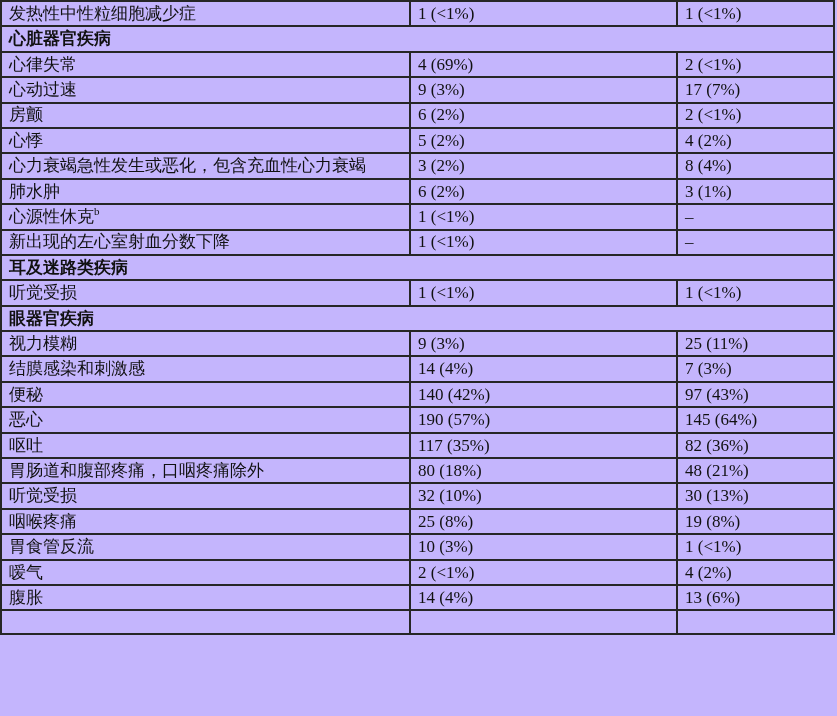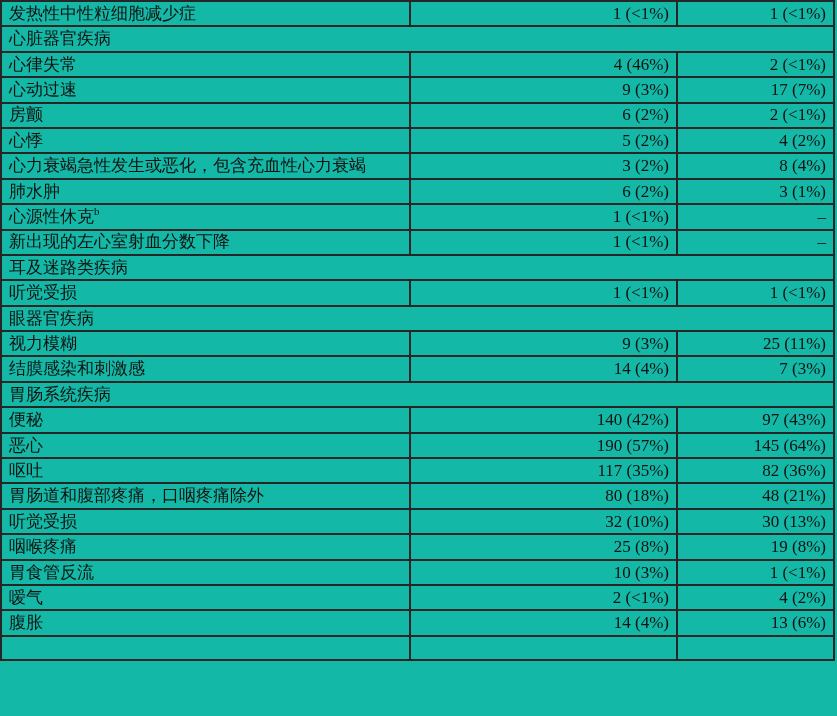--- a/index.html
+++ b/index.html
@@ -5,21 +5,21 @@
   html, body {
     margin: 0;
     padding: 0;
     background: #ffffff;
   }
   .page {
     position: relative;
     width: 837px;
     height: 716px;
     overflow: hidden;
-    background: #14b8a6;
+    background: #c4b5fd;
     font-family: "Liberation Serif", "DejaVu Serif", serif;
     color: #111111;
   }
   table.ae-table {
     border-collapse: collapse;
     table-layout: fixed;
     width: 833px;
     margin: 0;
   }
   col.c-label { width: 409px; }
@@ -32,25 +32,25 @@
     font-size: 17px;
     line-height: 1.15;
     white-space: nowrap;
     overflow: hidden;
     vertical-align: middle;
   }
   td.label {
     text-align: left;
   }
   td.value {
-    text-align: right;
+    text-align: left;
     font-family: "Liberation Serif", "DejaVu Serif", serif;
   }
   td.section {
-    font-weight: normal;
+    font-weight: bold;
     text-align: left;
   }
   sup.footnote {
     font-size: 11px;
     line-height: 0;
     vertical-align: super;
     letter-spacing: 0;
   }
   tr.partial td {
     height: 22px;
@@ -70,21 +70,21 @@
         <tr>
           <td class="label"><span>发热性中性粒细胞减少症</span></td>
           <td class="value">1 (&lt;1%)</td>
           <td class="value">1 (&lt;1%)</td>
         </tr>
         <tr>
           <td colspan="3" class="section">心脏器官疾病</td>
         </tr>
         <tr>
           <td class="label"><span>心律失常</span></td>
-          <td class="value">4 (46%)</td>
+          <td class="value">4 (69%)</td>
           <td class="value">2 (&lt;1%)</td>
         </tr>
         <tr>
           <td class="label"><span>心动过速</span></td>
           <td class="value">9 (3%)</td>
           <td class="value">17 (7%)</td>
         </tr>
         <tr>
           <td class="label"><span>房颤</span></td>
           <td class="value">6 (2%)</td>
@@ -130,23 +130,20 @@
           <td class="label"><span>视力模糊</span></td>
           <td class="value">9 (3%)</td>
           <td class="value">25 (11%)</td>
         </tr>
         <tr>
           <td class="label"><span>结膜感染和刺激感</span></td>
           <td class="value">14 (4%)</td>
           <td class="value">7 (3%)</td>
         </tr>
         <tr>
-          <td colspan="3" class="section">胃肠系统疾病</td>
-        </tr>
-        <tr>
           <td class="label"><span>便秘</span></td>
           <td class="value">140 (42%)</td>
           <td class="value">97 (43%)</td>
         </tr>
         <tr>
           <td class="label"><span>恶心</span></td>
           <td class="value">190 (57%)</td>
           <td class="value">145 (64%)</td>
         </tr>
         <tr>

